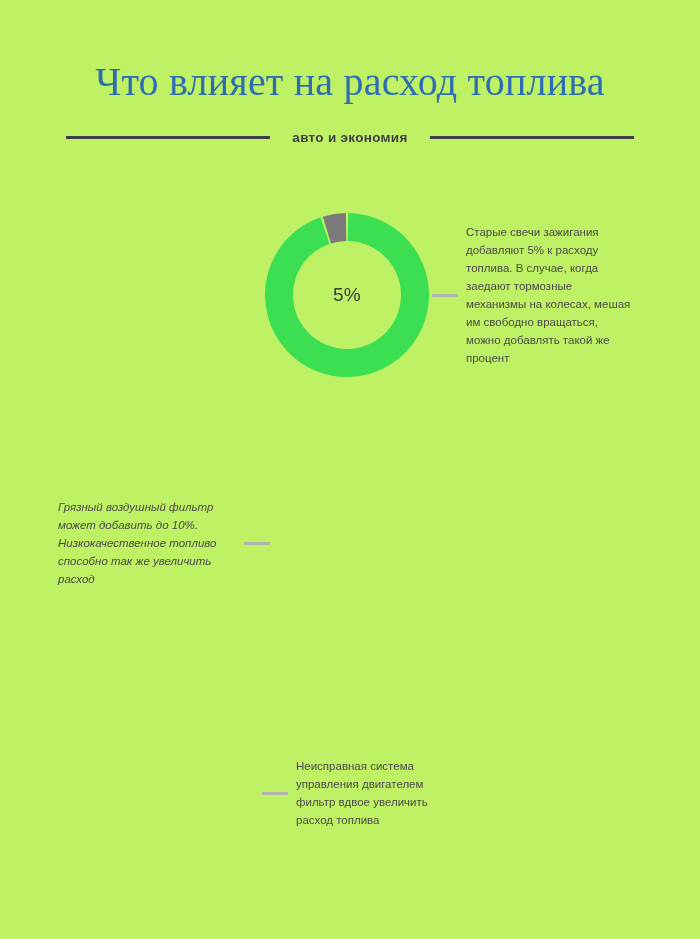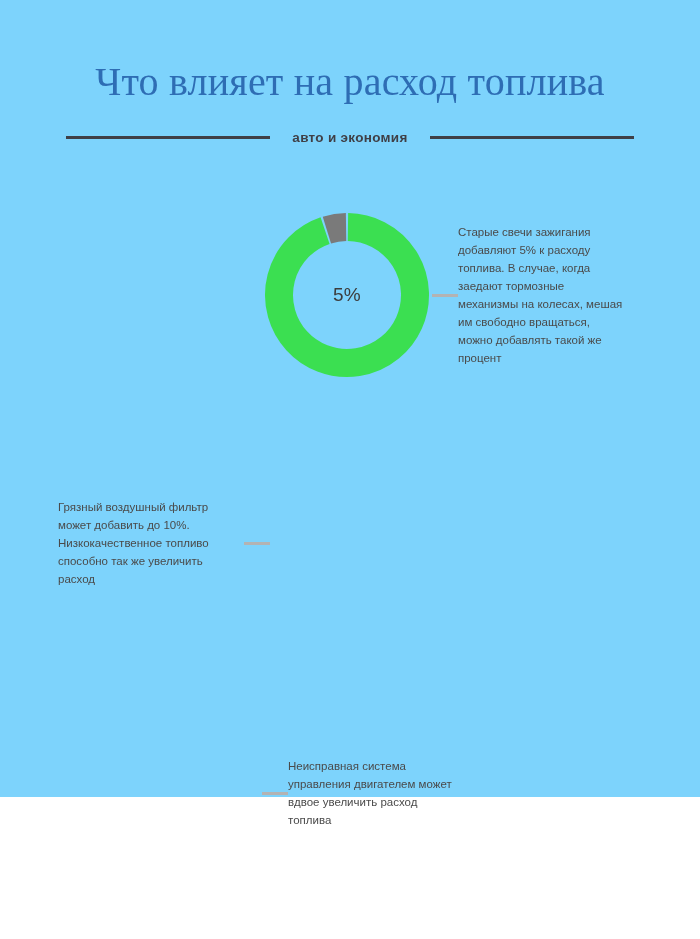--- a/index.html
+++ b/index.html
@@ -12,22 +12,22 @@
     width: 700px;
     height: 939px;
     position: relative;
     font-family: "Liberation Sans", sans-serif;
     overflow: hidden;
   }
 
   .page {
     position: relative;
     width: 700px;
-    height: 797px;
-    background: #7dd3fc;
+    height: 939px;
+    background: #bef264;
   }
 
   
   .header {
     padding-top: 58px;
   }
   .page-title {
     font-family: "Liberation Serif", serif;
     font-size: 40px;
     line-height: 48px;
@@ -69,21 +69,21 @@
     position: relative;
     display: flex;
     align-items: center;
     height: 212px;
     margin-bottom: 38px;
   }
   .block.right .donut-wrap { order: 1; }
   .block.right .connector  { order: 2; }
   .block.right .caption    { order: 3; }
 
-  .block.left .caption    { order: 1; }
+  .block.left .caption    { order: 1; font-style: italic; }
   .block.left .connector  { order: 2; }
   .block.left .donut-wrap { order: 3; }
 
   .block.right { justify-content: flex-start; padding-left: 262px; }
   .block.left  { justify-content: flex-start; padding-left: 58px; }
 
   .donut-wrap {
     position: relative;
     width: 170px;
     height: 170px;
@@ -117,21 +117,21 @@
   }
 
   .caption {
     flex: 0 0 auto;
     width: 168px;
     font-size: 11.5px;
     line-height: 18px;
     color: #4a4a4a;
     font-weight: 400;
   }
-  .block.right .caption { }
+  .block.right .caption { margin-left: 8px; }
   .block.left  .caption { margin-right: 8px; width: 178px; }
 
   
   .block[data-index="0"] { margin-bottom: 36px; }
   .block[data-index="1"] { margin-bottom: 38px; }
   .block[data-index="2"] { margin-bottom: 0; }
 </style>
 </head>
 <body>
 
@@ -158,17 +158,17 @@
         </div>
         <span class="connector"></span>
         <div class="caption">Старые свечи зажигания добавляют 5% к расходу топлива. В случае, когда заедают тормозные механизмы на колесах, мешая им свободно вращаться, можно добавлять такой же процент</div>
       </div>
       <div class="block left" data-index="1">
         <span class="connector"></span>
         <div class="caption">Грязный воздушный фильтр может добавить до 10%. Низкокачественное топливо способно так же увеличить расход</div>
       </div>
       <div class="block right" data-index="2">
         <span class="connector"></span>
-        <div class="caption">Неисправная система управления двигателем может вдвое увеличить расход топлива</div>
+        <div class="caption">Неисправная система управления двигателем фильтр вдвое увеличить расход топлива</div>
       </div>
     </div>
 
 </div>
 
 </body></html>

